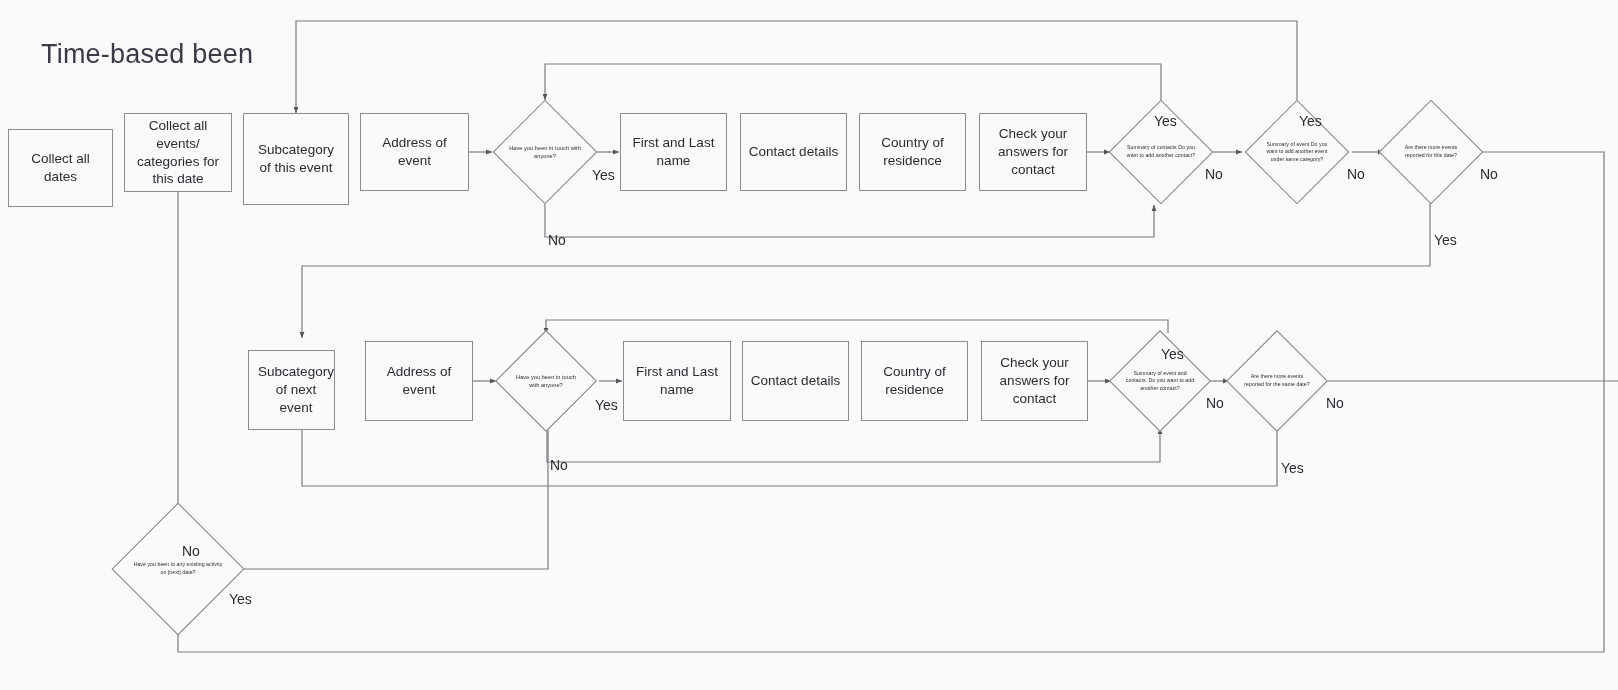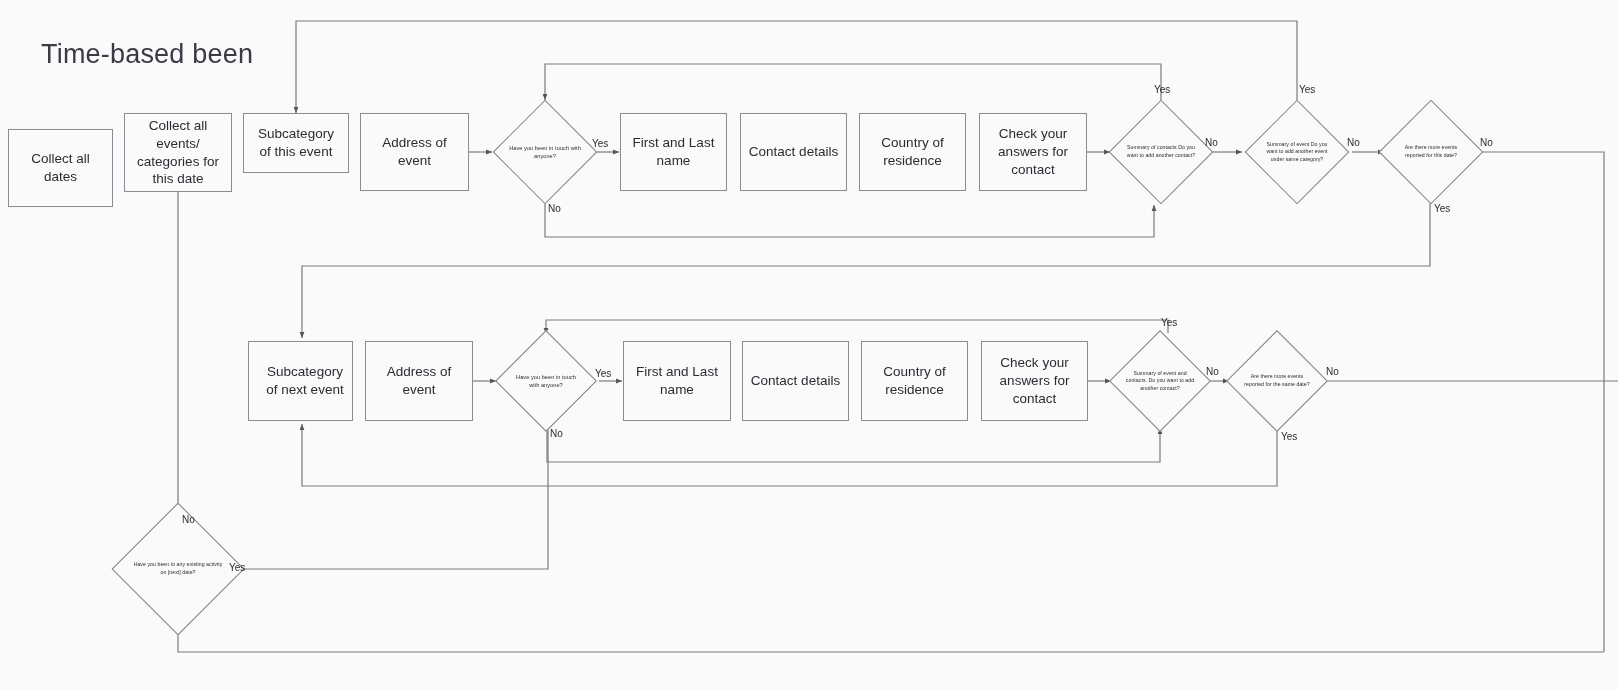--- a/index.html
+++ b/index.html
@@ -50,22 +50,23 @@
     font-size:5.2px;
     line-height:1.45;
     letter-spacing:.05px;
     padding:0 1px;
     box-sizing:border-box;
   }
   .dec-txt.big{font-size:5.6px;}
   .elabel{
     position:absolute;
     color:#2b2b33;
-    font-size:10px;
+    font-size:14px;
     white-space:nowrap;
+    margin-top:29px;
   }
 </style>
 </head>
 <body>
 
 <svg id="canvas" viewBox="0 0 1618 690" xmlns="http://www.w3.org/2000/svg">
   <defs>
     <marker id="ar" markerWidth="7" markerHeight="7" refX="6" refY="3" orient="auto" markerUnits="userSpaceOnUse">
       <path d="M0,0.6 L6,3 L0,5.4 z" fill="#55555c"></path>
     </marker>
@@ -110,21 +111,21 @@
     <path d="M226,569 L548,569 L548,429"></path>
 
     <path d="M1604,652 L178,652 L178,603" marker-end="url(#ar)"></path>
   </g>
 </svg>
 
 <div class="title" style="left:41px;top:39px;">Time-based been</div>
 
 <div class="node proc" style="left:8px;top:129px;width:105px;height:78px;">Collect all dates</div>
 <div class="node proc" style="left:124px;top:113px;width:108px;height:79px;">Collect all events/ categories for this date</div>
-<div class="node proc" style="left:243px;top:113px;width:106px;height:60px;">Subcategory of this event</div>
+<div class="node proc" style="left:243px;top:113px;width:106px;height:92px;">Subcategory of this event</div>
 <div class="node proc" style="left:360px;top:113px;width:109px;height:78px;">Address of event</div>
 <div class="node proc" style="left:620px;top:113px;width:107px;height:78px;">First and Last name</div>
 <div class="node proc" style="left:740px;top:113px;width:107px;height:78px;">Contact details</div>
 <div class="node proc" style="left:859px;top:113px;width:107px;height:78px;">Country of residence</div>
 <div class="node proc" style="left:979px;top:113px;width:108px;height:78px;">Check your answers for contact</div>
 
 <div class="dec-wrap" style="left:508px;top:115px;width:74px;height:74px;">
   <div class="dec-shape"></div>
   <div class="dec-txt big">Have you been in touch with anyone?</div>
 </div>
@@ -146,21 +147,21 @@
 
 <div class="elabel" style="left:592px;top:138px;">Yes</div>
 <div class="elabel" style="left:548px;top:203px;">No</div>
 <div class="elabel" style="left:1154px;top:84px;">Yes</div>
 <div class="elabel" style="left:1205px;top:137px;">No</div>
 <div class="elabel" style="left:1299px;top:84px;">Yes</div>
 <div class="elabel" style="left:1347px;top:137px;">No</div>
 <div class="elabel" style="left:1480px;top:137px;">No</div>
 <div class="elabel" style="left:1434px;top:203px;">Yes</div>
 
-<div class="node proc" style="left:248px;top:341px;width:105px;height:80px;padding-left:16px;">Subcategory of next event</div>
+<div class="node proc" style="left:248px;top:350px;width:87px;height:80px;padding-left:16px;">Subcategory of next event</div>
 <div class="node proc" style="left:365px;top:341px;width:108px;height:80px;">Address of event</div>
 <div class="node proc" style="left:623px;top:341px;width:108px;height:80px;">First and Last name</div>
 <div class="node proc" style="left:742px;top:341px;width:107px;height:80px;">Contact details</div>
 <div class="node proc" style="left:861px;top:341px;width:107px;height:80px;">Country of residence</div>
 <div class="node proc" style="left:981px;top:341px;width:107px;height:80px;">Check your answers for contact</div>
 
 <div class="dec-wrap" style="left:510px;top:345px;width:72px;height:72px;">
   <div class="dec-shape"></div>
   <div class="dec-txt big">Have you been in touch with anyone?</div>
 </div>

